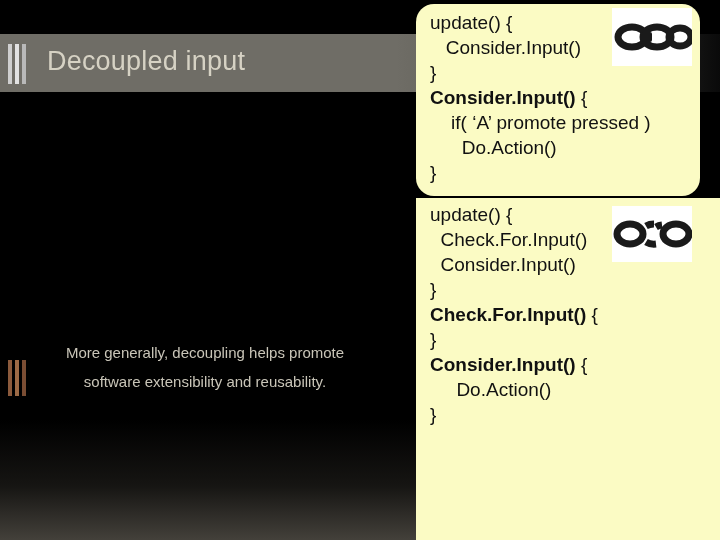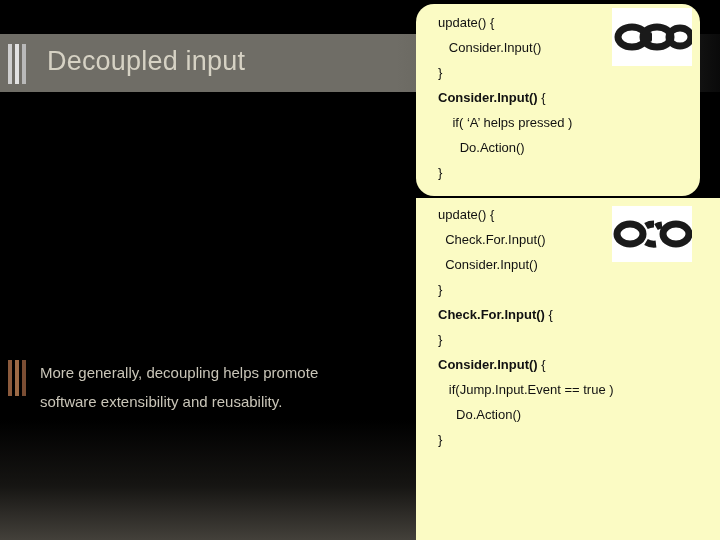--- a/index.html
+++ b/index.html
@@ -70,26 +70,27 @@
     height: 36px;
     display: block;
   }
   .body-bars i:nth-child(1) { left: 0px;  background:#8b5a3c; }
   .body-bars i:nth-child(2) { left: 7px;  background:#9c6a46; }
   .body-bars i:nth-child(3) { left: 14px; background:#7a4d33; }
 
   .body-text {
     position: absolute;
     left: 40px;
-    top: 358px;
+    top: 338px;
     width: 330px;
     font-size: 15px;
     line-height: 29px;
     color: #c9c5b8;
     font-weight: 400;
+    text-align: center;
   }
 
   
   .fade-bottom {
     position: absolute;
     left: 0;
     bottom: 0;
     width: 430px;
     height: 120px;
     background: linear-gradient(to bottom, rgba(0,0,0,0) 0%, rgba(40,38,34,0.55) 55%, rgba(90,86,78,0.75) 100%);
@@ -101,24 +102,23 @@
     position: absolute;
     background: #fbfbc4;
     color: #111;
     box-sizing: border-box;
   }
   .callout.rounded {
     border-radius: 18px;
   }
   .code {
     font-family: "Liberation Sans", sans-serif;
-    font-size: 13px;
+    font-size: 19px;
     line-height: 25px;
     white-space: pre;
-    margin-left: 8px;
   }
   .code b { font-weight: 700; }
 
   #callout-1 {
     left: 416px;
     top: 4px;
     width: 284px;
     height: 192px;
     padding: 6px 10px 6px 14px;
   }
@@ -168,39 +168,39 @@
 
   <div class="body-bars">
     <i></i>
       <i></i>
       <i></i>
   </div>
 
   <div class="body-text">More generally, decoupling helps promote software extensibility and reusability.</div>
 
   <div class="callout rounded" id="callout-1">
-    <div class="code"><div>update() {</div><div>   Consider.Input()</div><div>}</div><div><b>Consider.Input()</b> {</div><div>    if( ‘A’ helps pressed )</div><div>      Do.Action()</div><div>}</div></div>
+    <div class="code"><div>update() {</div><div>   Consider.Input()</div><div>}</div><div><b>Consider.Input()</b> {</div><div>    if( ‘A’ promote pressed )</div><div>      Do.Action()</div><div>}</div></div>
   </div>
 
   <div class="chain-img" id="chain-1">
     <svg width="80" height="58" viewBox="0 0 80 58">
       <rect x="0" y="0" width="80" height="58" fill="#ffffff"></rect>
       <g fill="none" stroke="#1a1a1a" stroke-width="7">
         <ellipse cx="20" cy="29" rx="14" ry="10"></ellipse>
         <ellipse cx="45" cy="29" rx="14" ry="10"></ellipse>
         <ellipse cx="68" cy="29" rx="11" ry="9"></ellipse>
       </g>
       <g fill="#1a1a1a">
         <rect x="30" y="24" width="10" height="10" rx="2"></rect>
       </g>
     </svg>
   </div>
 
   <div class="callout" id="callout-2">
-    <div class="code"><div>update() {</div><div>  Check.For.Input()</div><div>  Consider.Input()</div><div>}</div><div><b>Check.For.Input()</b> {</div><div>}</div><div><b>Consider.Input()</b> {</div><div>   if(Jump.Input.Event == true )</div><div>     Do.Action()</div><div>}</div></div>
+    <div class="code"><div>update() {</div><div>  Check.For.Input()</div><div>  Consider.Input()</div><div>}</div><div><b>Check.For.Input()</b> {</div><div>}</div><div><b>Consider.Input()</b> {</div><div>     Do.Action()</div><div>}</div></div>
   </div>
 
   <div class="chain-img" id="chain-2">
     <svg width="80" height="56" viewBox="0 0 80 56">
       <rect x="0" y="0" width="80" height="56" fill="#ffffff"></rect>
       <g fill="none" stroke="#1a1a1a" stroke-width="7">
         <ellipse cx="18" cy="28" rx="13" ry="10"></ellipse>
         <path d="M 34 20 a 13 10 0 0 1 8 -2"></path>
         <path d="M 34 36 a 13 10 0 0 0 10 2"></path>
         <ellipse cx="64" cy="28" rx="13" ry="10"></ellipse>

